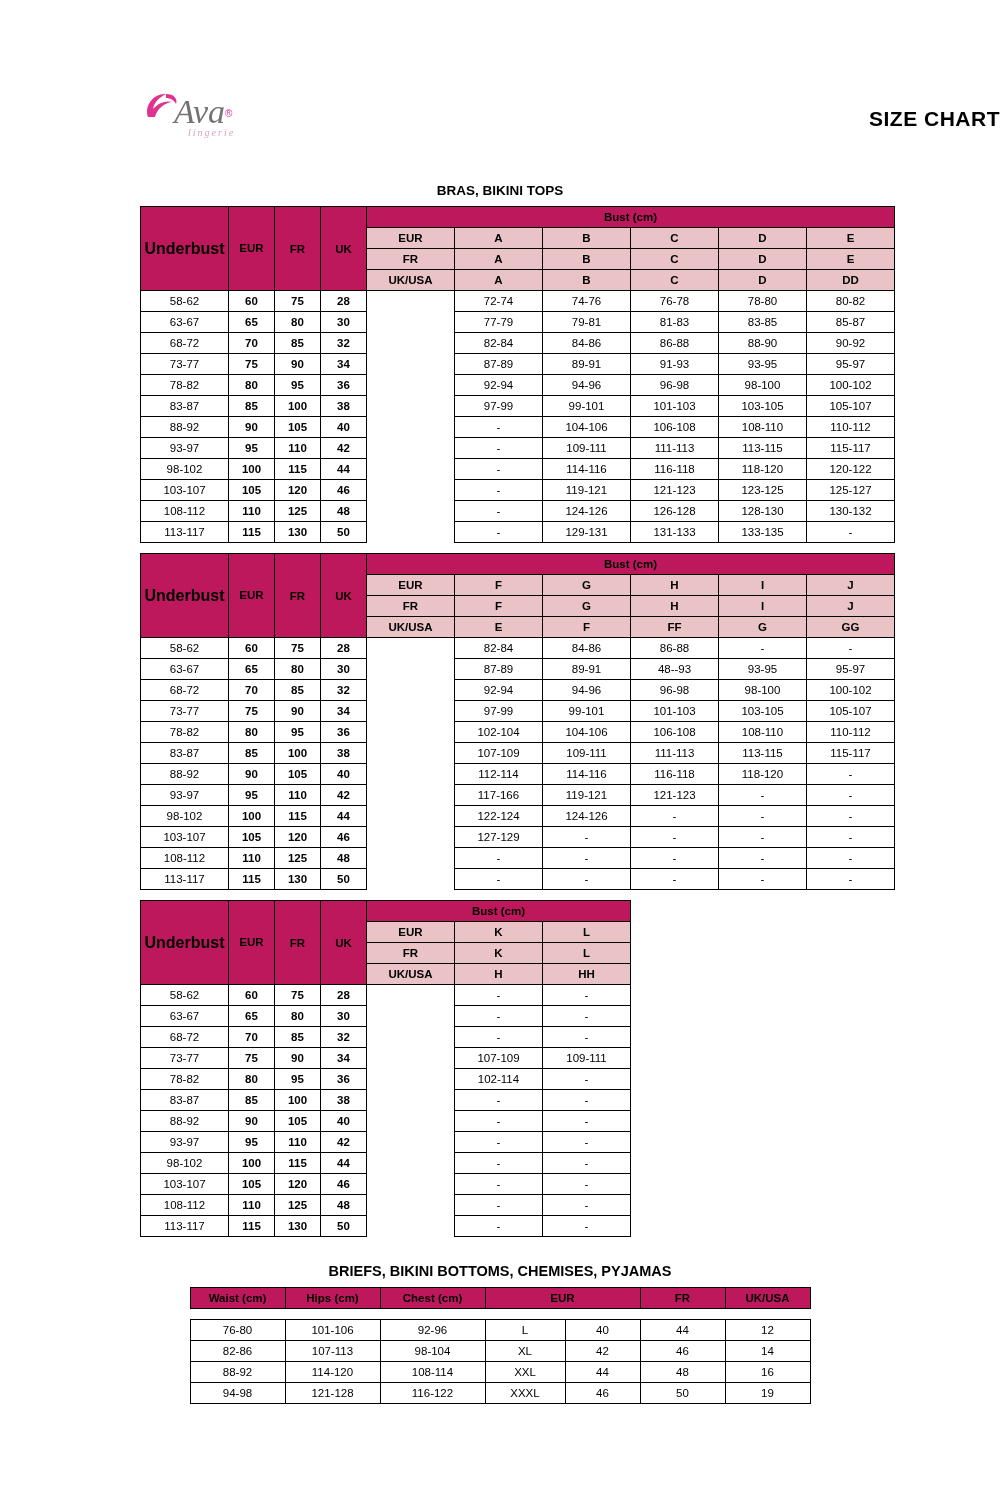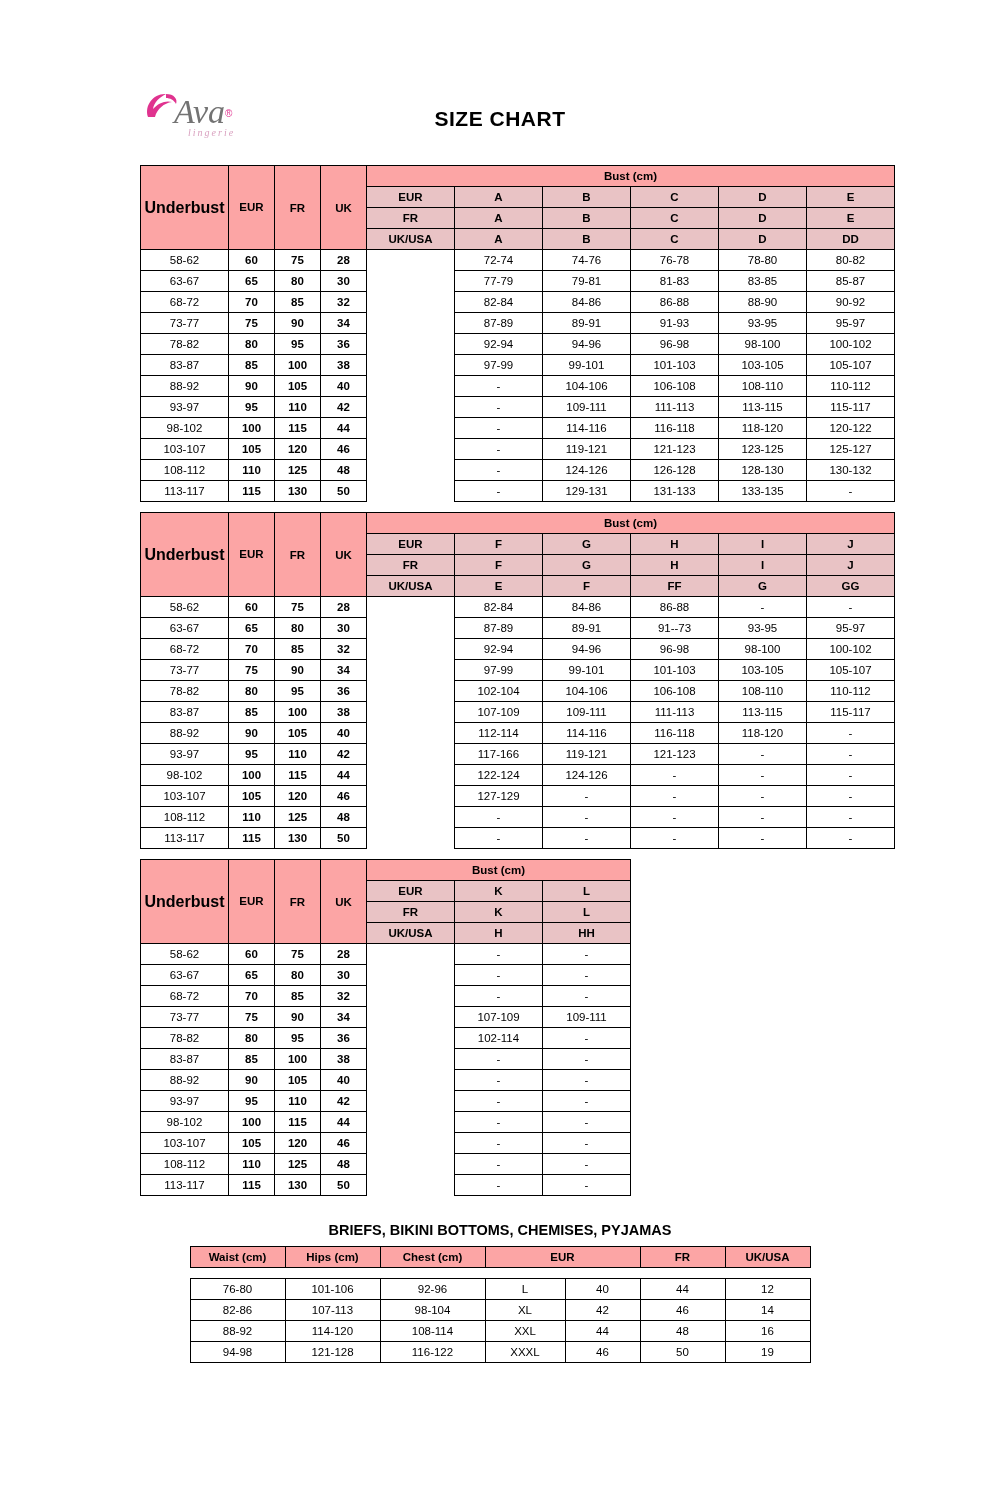--- a/index.html
+++ b/index.html
@@ -55,21 +55,21 @@
     font-size: 10px;
     vertical-align: super;
     color: #e0338f;
   }
   .logo-swirl {
     position: absolute;
     left: 2px;
     top: -4px;
   }
   .page-title {
-    text-align: center;
+    text-align: right;
     font-size: 21px;
     font-weight: bold;
     letter-spacing: 0.5px;
     padding-top: 12px;
   }
 
   .section-title {
     text-align: center;
     font-size: 13.5px;
     font-weight: bold;
@@ -100,21 +100,21 @@
   td, th {
     border: 1px solid #000000;
     font-size: 11.5px;
     text-align: center;
     padding: 1px 2px;
     height: 18px;
     font-weight: normal;
     color: #000;
   }
   .pink {
-    background: #fca5a5;
+    background: #be185d;
     font-weight: bold;
   }
   .pink-lite {
     background: #e9c3c5;
     font-weight: bold;
   }
   .blank {
     background: #ffffff;
     border-left: 1px solid #000;
     border-right: 1px solid #000;
@@ -152,20 +152,21 @@
         <path d="M24 3 C32 3 36 8 34 13 C32 9 28 7 24 7 Z" fill="#e0338f"></path>
       </svg>
       <div style="padding-left:34px;">
         <span class="logo-text">Ava</span><span class="logo-reg">®</span>
         <div class="logo-sub">lingerie</div>
       </div>
     </div>
     <div class="page-title">SIZE CHART</div>
   </div>
 
+  <div class="section-title">BRAS, BIKINI TOPS</div>
 
   <div class="tbl-wrap">
 
     <table class="bras">
       <colgroup>
         <col class="measure-col">
           <col class="small-col">
           <col class="small-col">
           <col class="small-col">
         <col class="size-col">
@@ -414,21 +415,21 @@
         <td>-</td>
       </tr>
       <tr>
         <td>63-67</td>
         <td class="bold">65</td>
         <td class="bold">80</td>
         <td class="bold">30</td>
         <td class="blank"></td>
         <td>87-89</td>
         <td>89-91</td>
-        <td>91--73</td>
+        <td>48--93</td>
         <td>93-95</td>
         <td>95-97</td>
       </tr>
       <tr>
         <td>68-72</td>
         <td class="bold">70</td>
         <td class="bold">85</td>
         <td class="bold">32</td>
         <td class="blank"></td>
         <td>92-94</td>

